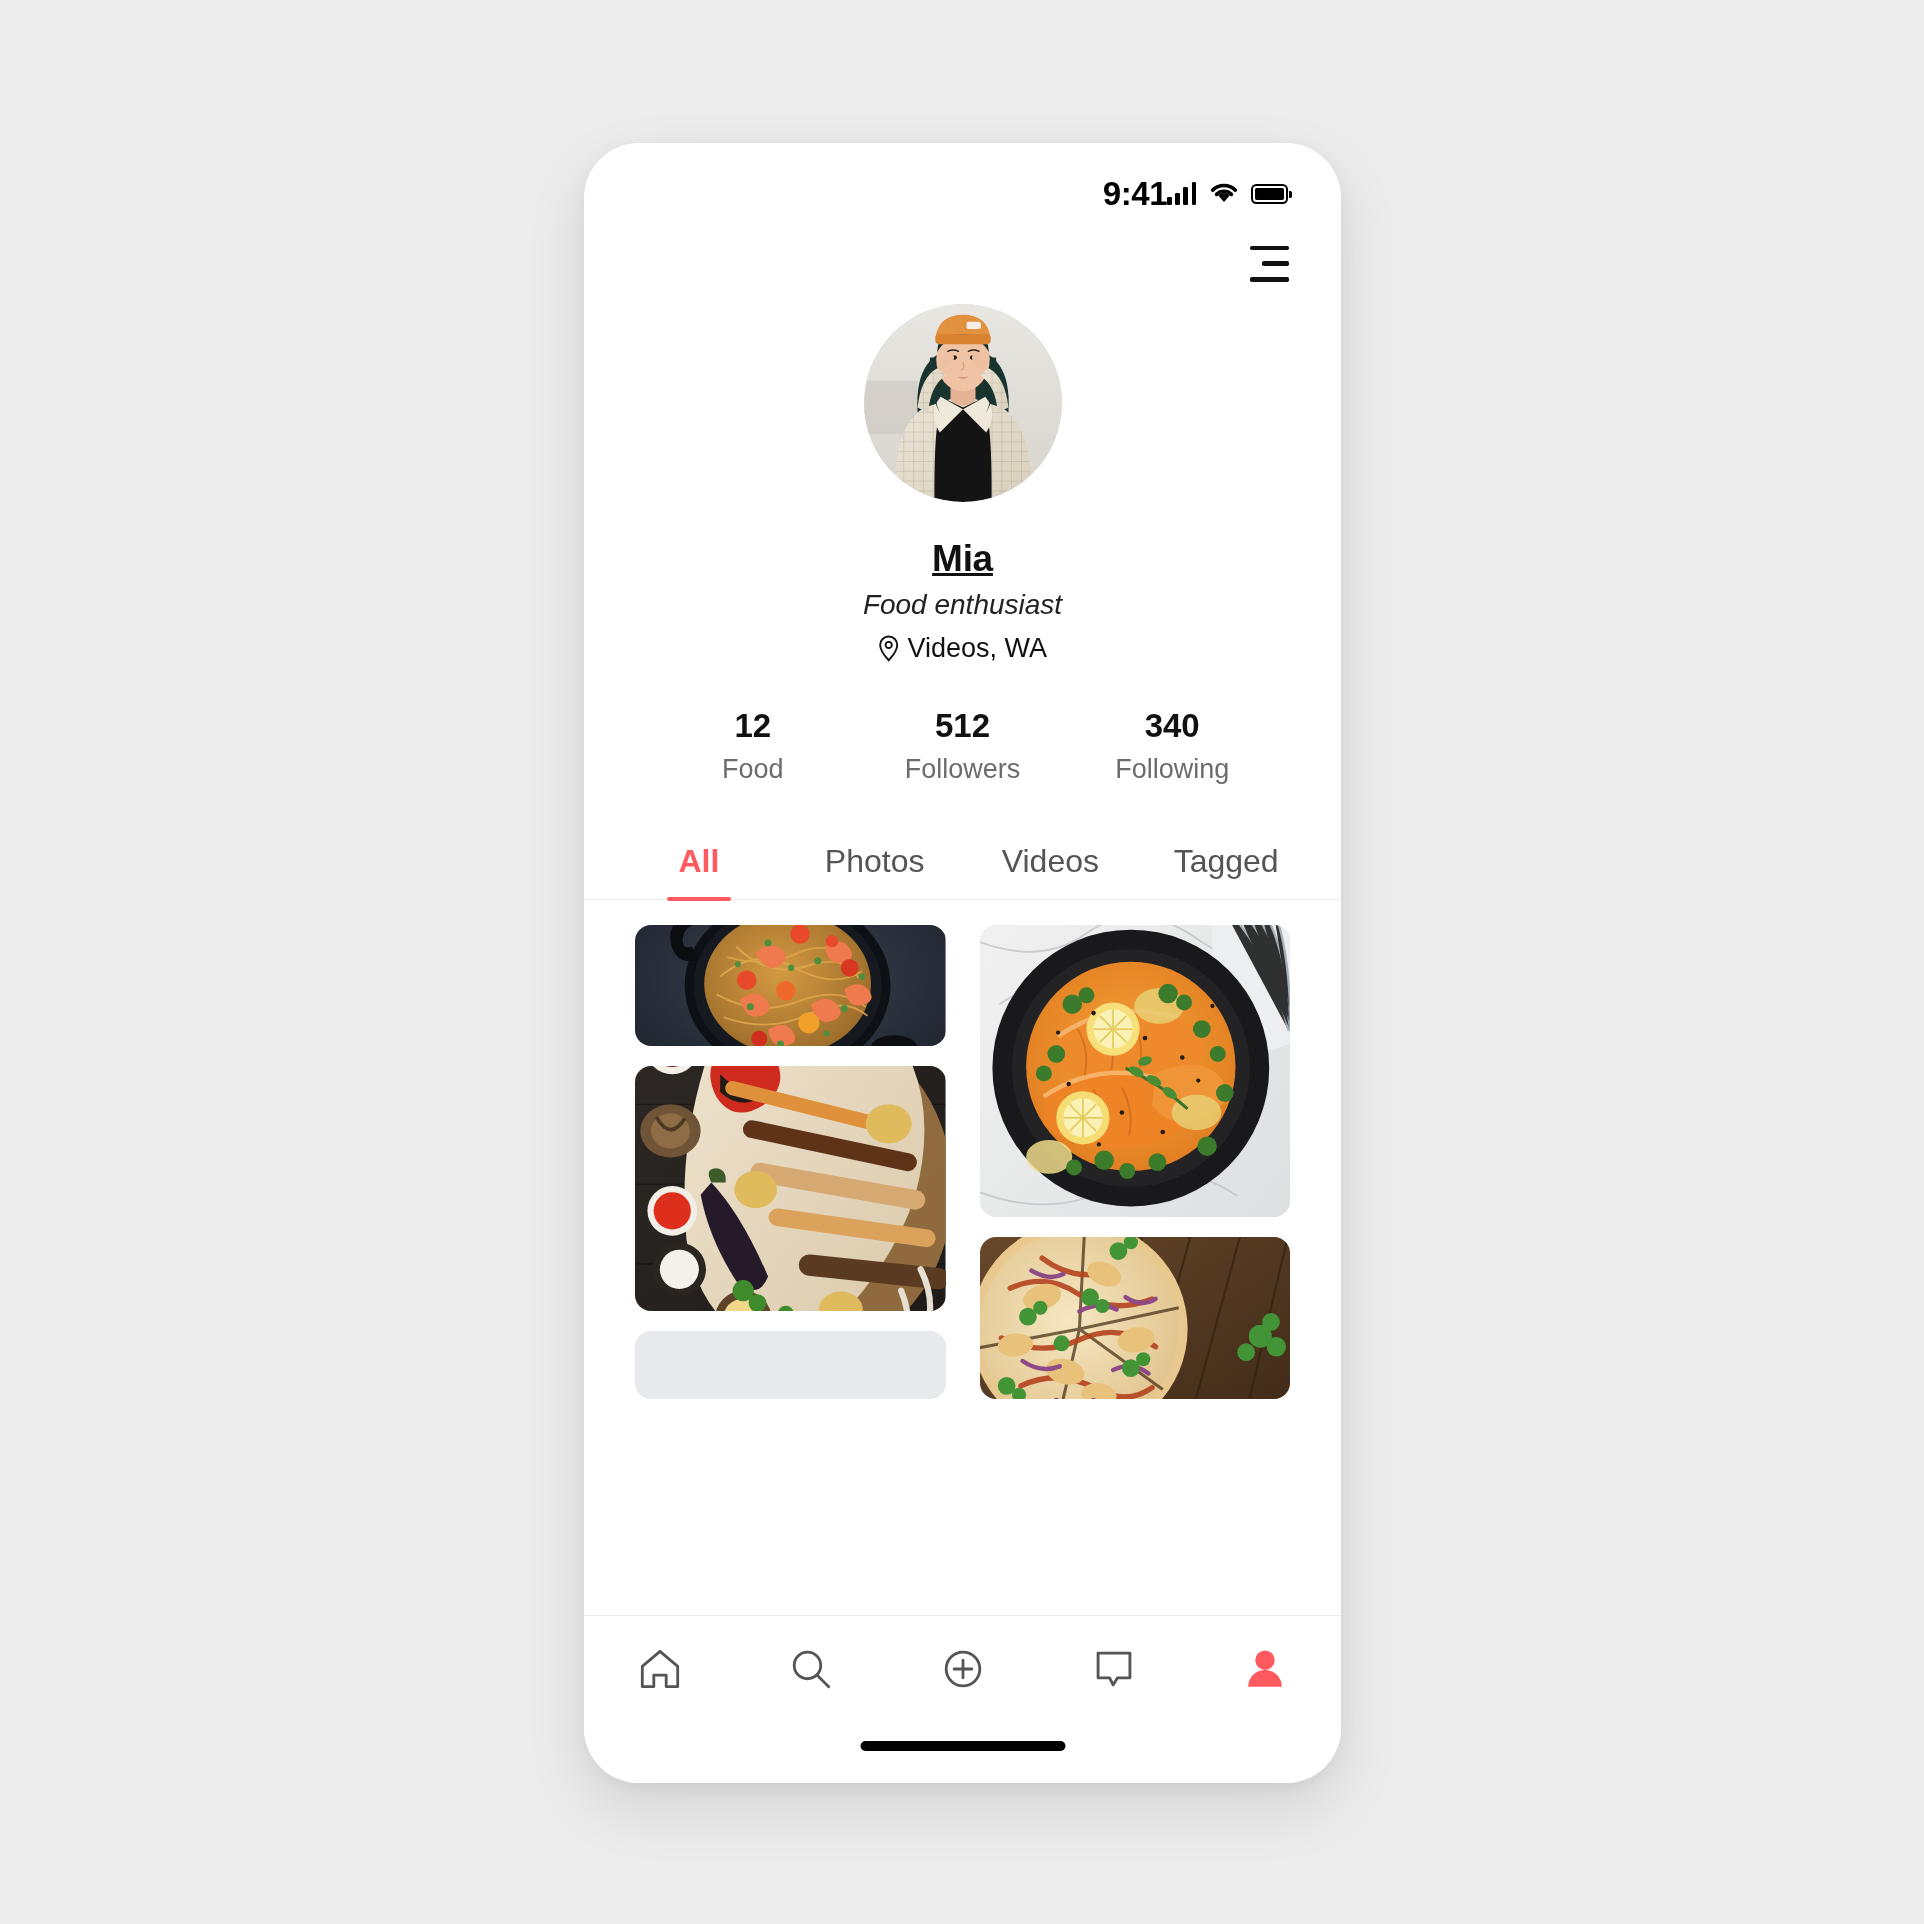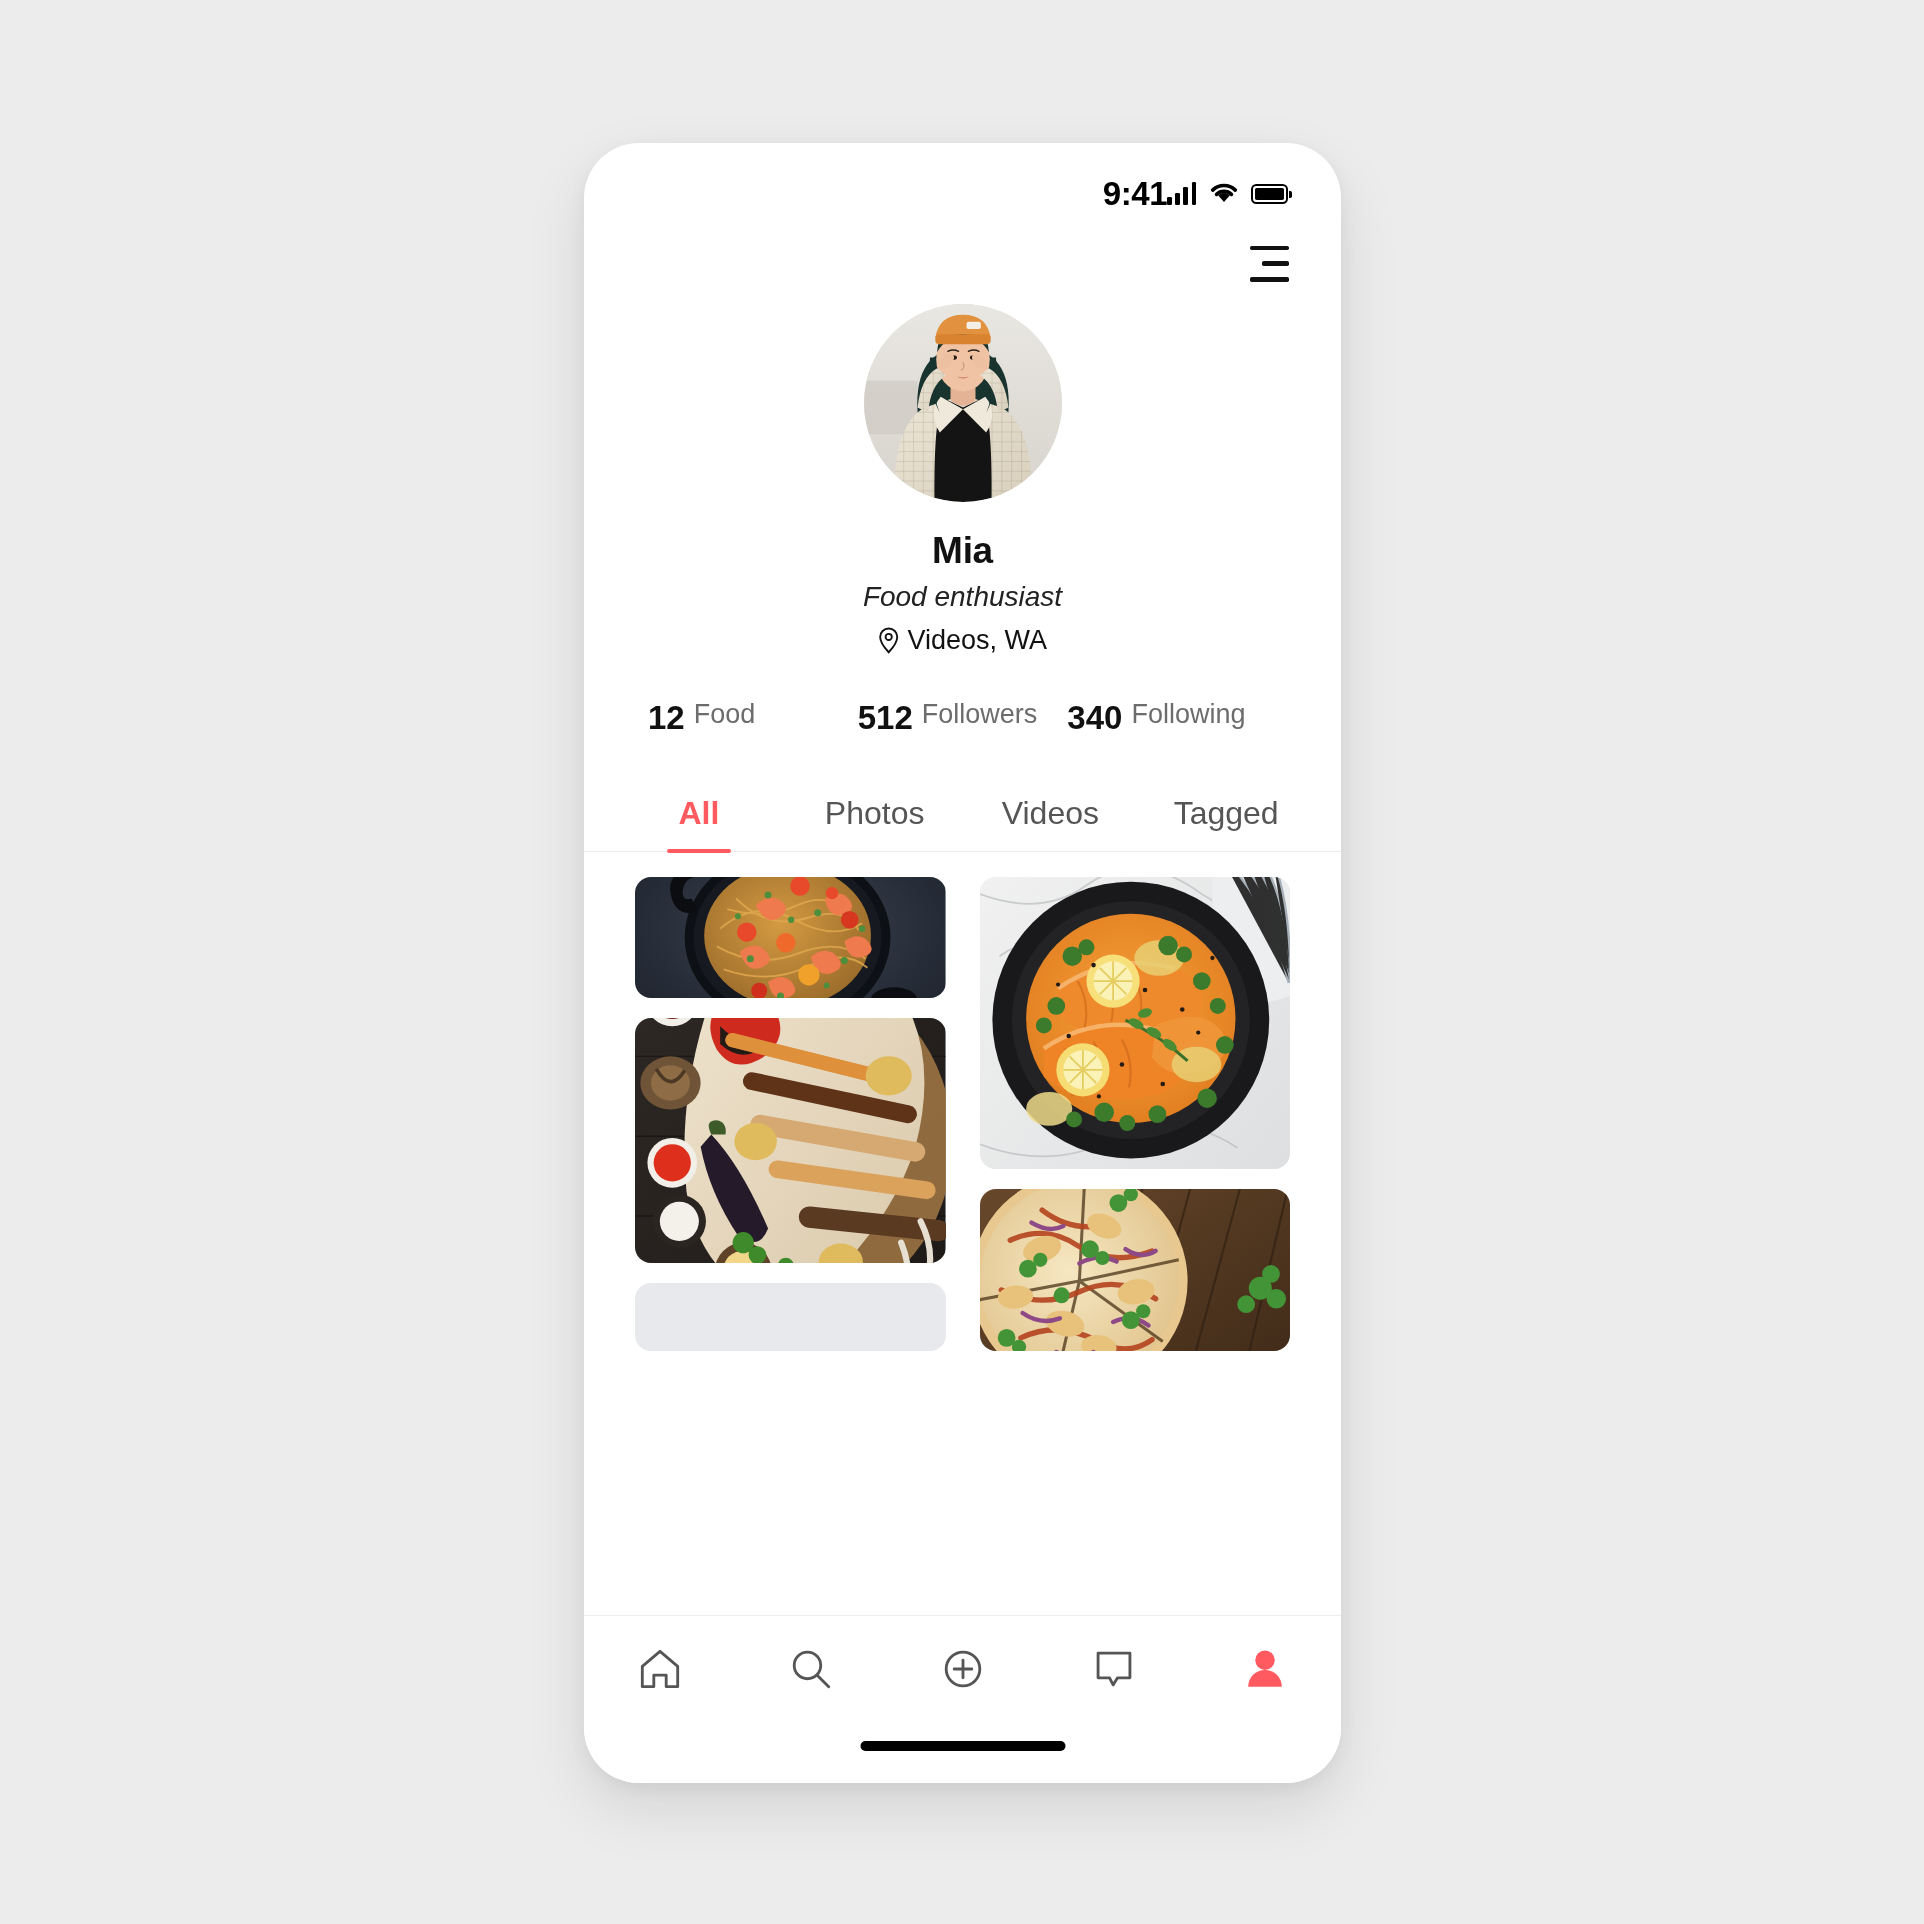--- a/index.html
+++ b/index.html
@@ -100,25 +100,26 @@
   #avatar {
     width: 198px; height: 198px;
     border-radius: 50%;
     overflow: hidden;
     background: #ded9d2;
     position: relative;
   }
   #avatar svg { display: block; width: 100%; height: 100%; }
 
   #profile-name {
-    margin-top: 28px;
+    margin-top: 36px;
     font-size: 37px;
     font-weight: 700;
     color: #111;
     letter-spacing: -0.3px;
+    text-decoration: underline;
   }
   #profile-bio {
     margin-top: 9px;
     font-size: 28px;
     color: #222;
     font-style: italic;
   }
   #profile-location {
     margin-top: 12.5px;
     font-size: 27px;
@@ -132,22 +133,22 @@
   
   #stats {
     margin-top: 43px;
     width: 100%;
     display: flex;
     padding: 0 64px;
   }
   .stat {
     flex: 1;
     display: flex;
-    flex-direction: row;
-    align-items: flex-start;
+    flex-direction: column;
+    align-items: center;
     gap: 9px;
     cursor: pointer;
   }
   .stat-value { font-size: 33px; font-weight: 700; color: #111; }
   .stat-label { font-size: 27px; color: #6c6c6c; }
 
   
   #tabs {
     margin-top: 45px;
     display: flex;

